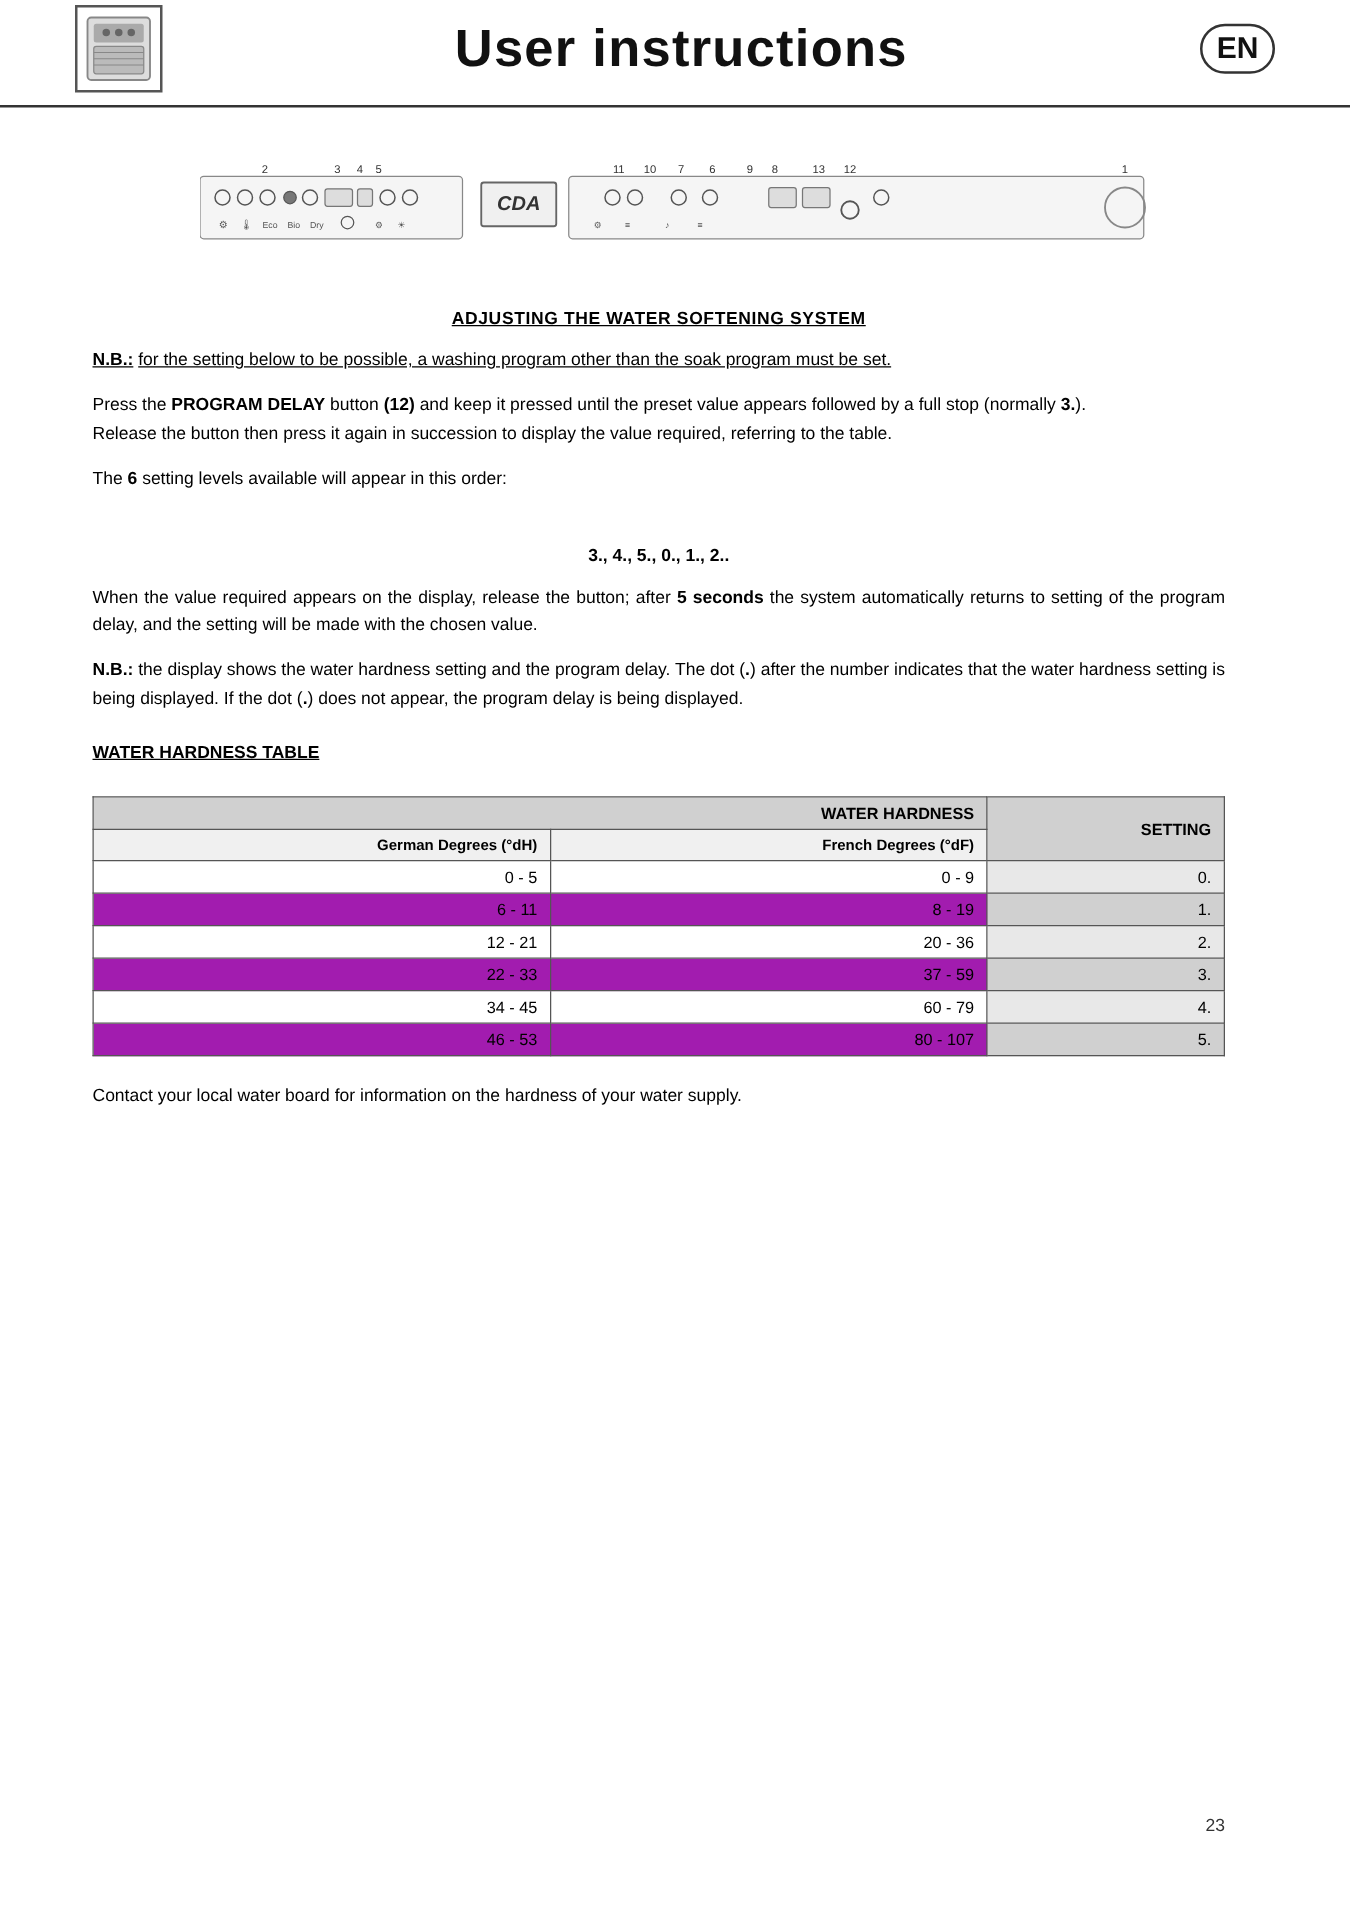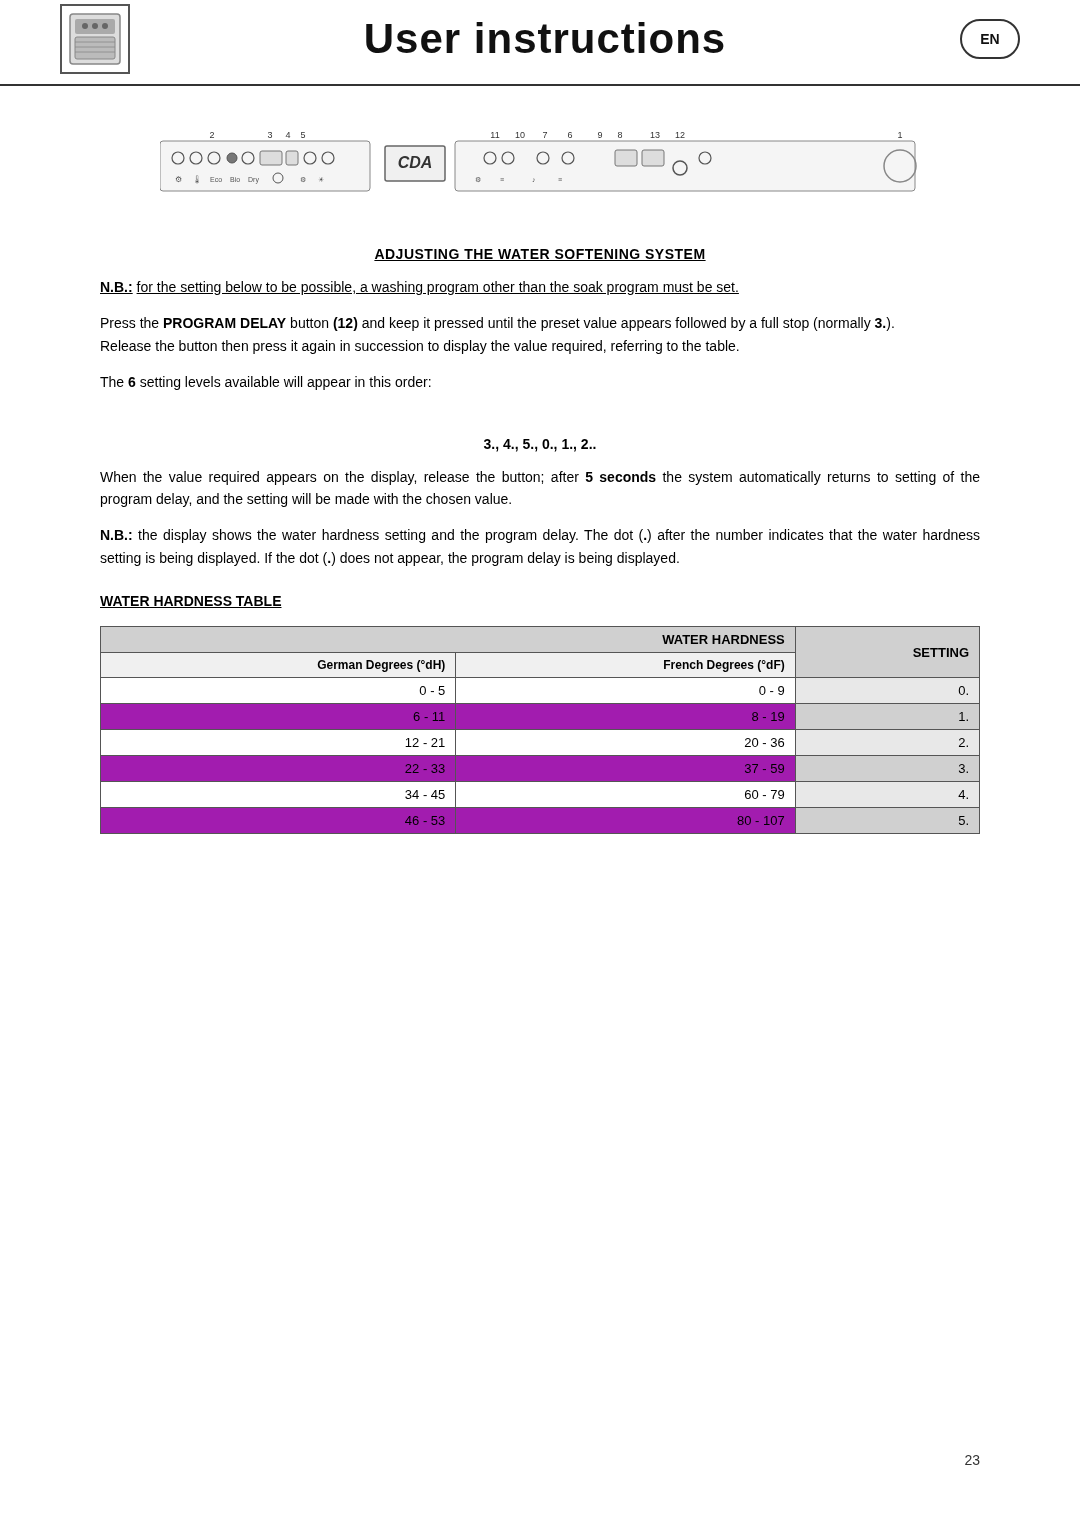--- a/index.html
+++ b/index.html
@@ -55,21 +55,21 @@
     }
 
     .en-badge {
       width: 60px;
       height: 40px;
       border: 2px solid #333;
       border-radius: 20px;
       display: flex;
       align-items: center;
       justify-content: center;
-      font-size: 14px;
+      font-size: 24px;
       font-weight: bold;
       color: #111;
       position: relative;
     }
 
     
     .diagram-area {
       display: flex;
       justify-content: center;
       align-items: center;
@@ -77,21 +77,21 @@
       min-height: 90px;
     }
 
     .diagram-svg {
       width: 760px;
       height: 80px;
     }
 
     
     .content {
-      padding: 10px 100px 40px 100px;
+      padding: 10px 100px 40px 74px;
     }
 
     .section-title {
       font-size: 14px;
       font-weight: bold;
       text-decoration: underline;
       margin-bottom: 14px;
       text-align: center;
       letter-spacing: 0.5px;
     }
@@ -119,21 +119,21 @@
     
     .table-section {
       margin-top: 24px;
       margin-bottom: 20px;
     }
 
     .table-section-title {
       font-size: 14px;
       font-weight: bold;
       text-decoration: underline;
-      margin-bottom: 17px;
+      margin-bottom: 28px;
     }
 
     .water-table {
       width: 100%;
       border-collapse: collapse;
       font-size: 13px;
     }
 
     .water-table th, .water-table td {
       border: 1px solid #555;
@@ -339,18 +339,19 @@
             </tr>
             <tr class="shaded">
               <td>46 - 53</td>
               <td>80 - 107</td>
               <td style="background: rgb(208, 208, 208);">5.</td>
             </tr>
           </tbody>
       </table>
     </div>
 
+    <p class="paragraph">Contact your local water board for information on the hardness of your water supply.</p>
 
   </div>
 
   <div class="page-number">23</div>
 
 </div>
 
 </body></html>

